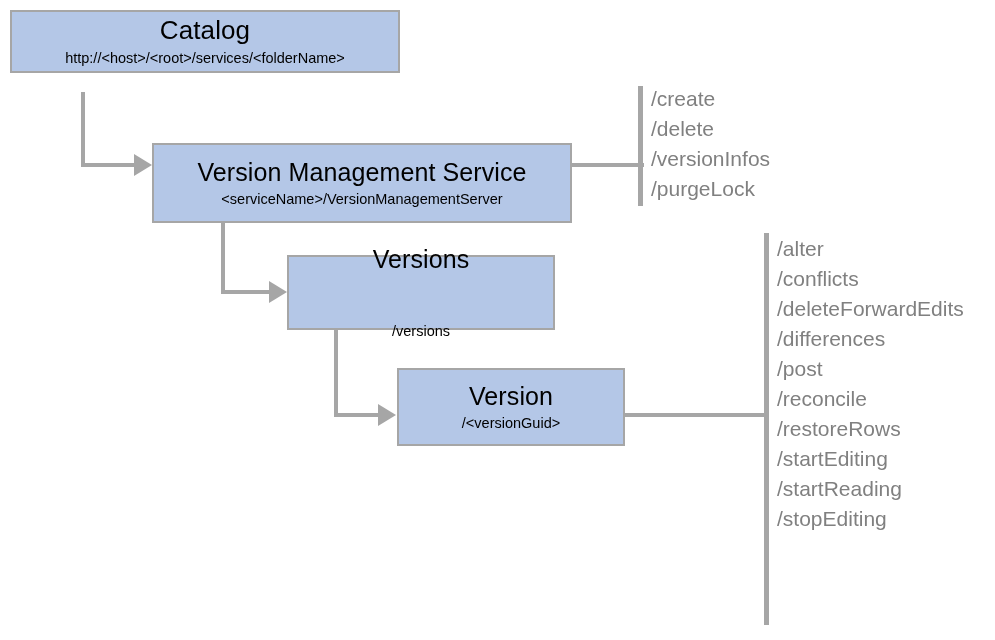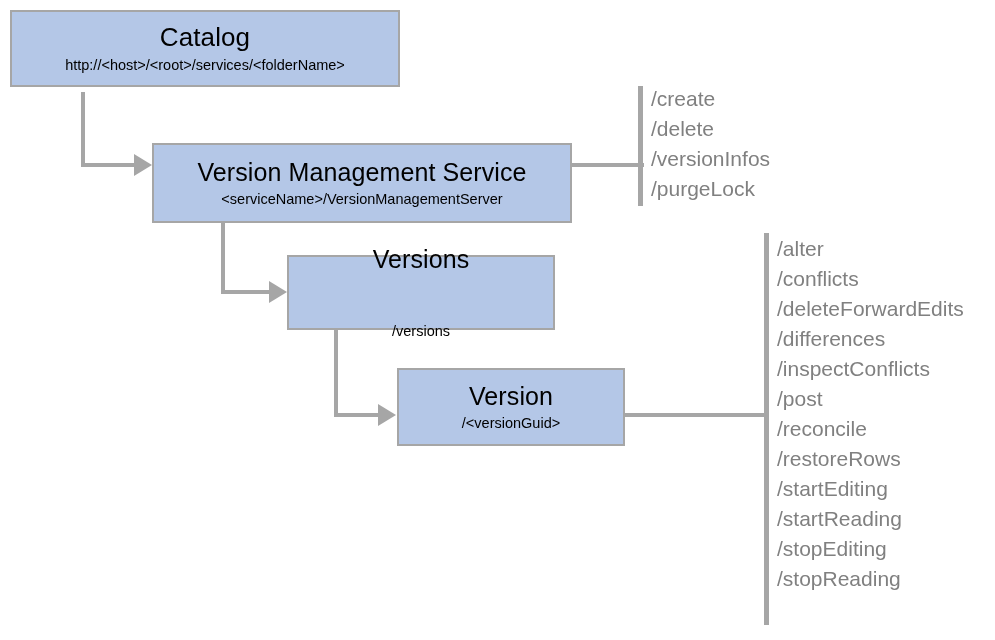--- a/index.html
+++ b/index.html
@@ -37,21 +37,21 @@
     font-weight: 400;
     letter-spacing: 0.1px;
     white-space: nowrap;
   }
   .node .subtitle {
     font-size: 14.5px;
     font-weight: 400;
     margin-top: 7px;
     white-space: nowrap;
   }
-  #node-catalog       { left: 10px;  top: 10px;  width: 390px; height: 77px; }
+  #node-catalog       { left: 10px;  top: 10px;  width: 390px; height: 63px; }
   #node-catalog .title{ font-size: 26px; }
   #node-vms           { left: 152px; top: 143px; width: 420px; height: 80px; }
   #node-versions      { left: 287px; top: 255px; width: 268px; height: 75px; gap: 44px; }
   #node-version       { left: 397px; top: 368px; width: 228px; height: 78px; }
 
   
   .conn {
     position: absolute;
     background: #a6a6a6;
   }
@@ -150,23 +150,21 @@
       <span class="op">/delete</span>
       <span class="op">/versionInfos</span>
       <span class="op">/purgeLock</span>
     </div>
 
   <div class="oplist" id="oplist-version">
       <span class="op">/alter</span>
       <span class="op">/conflicts</span>
       <span class="op">/deleteForwardEdits</span>
       <span class="op">/differences</span>
-      <span class="op">/inspectConflicts</span>
       <span class="op">/post</span>
       <span class="op">/reconcile</span>
       <span class="op">/restoreRows</span>
       <span class="op">/startEditing</span>
       <span class="op">/startReading</span>
       <span class="op">/stopEditing</span>
-      <span class="op">/stopReading</span>
     </div>
 
 </div>
 
 </body></html>

